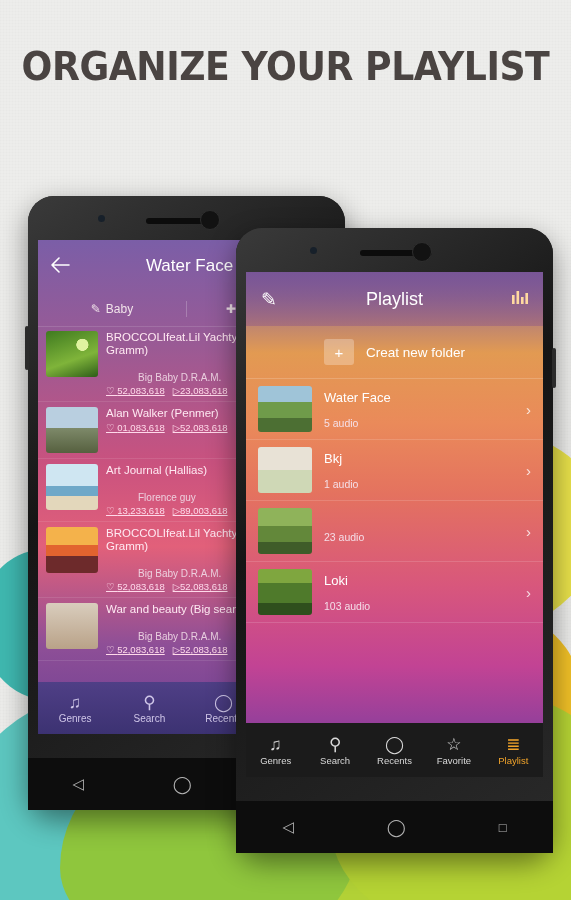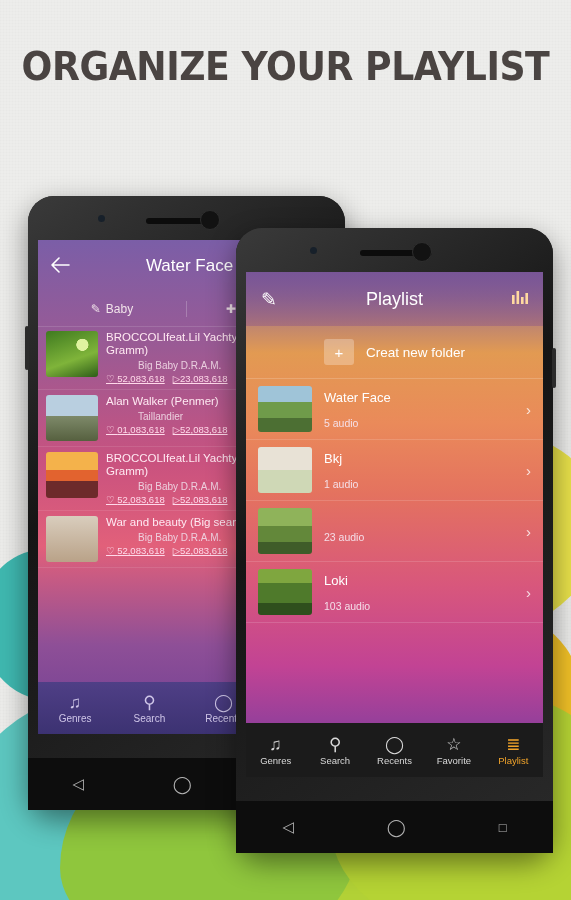--- a/index.html
+++ b/index.html
@@ -71,21 +71,21 @@
   .topbarA .ttl{flex:1;text-align:center;font-size:17px;margin-right:38px;}
   .actrowA{height:34px;display:flex;align-items:center;color:#f1e3ea;font-size:12px;
     border-bottom:1px solid rgba(255,255,255,.13);}
   .actrowA .cell{flex:1;display:flex;align-items:center;justify-content:center;gap:5px;}
   .actrowA .sep{width:1px;height:16px;background:rgba(255,255,255,.22);}
   .listA{position:absolute;left:0;right:0;top:86px;bottom:52px;overflow:hidden;}
   .rowA{display:flex;padding:5px 8px;gap:8px;border-bottom:1px solid rgba(255,255,255,.10);}
   .thumbA{width:52px;height:46px;border-radius:3px;flex:0 0 52px;overflow:hidden;position:relative;}
   .metaA{flex:1;min-width:0;color:#fff;}
   .metaA .t{font-size:11.5px;line-height:13px;color:#ffe9f2;}
-  .metaA .a{font-size:10px;color:#f0d9e6;opacity:.92;margin-top:3px;padding-left:32px;}
+  .metaA .a{font-size:10px;color:#f0d9e6;opacity:.92;margin-top:15px;padding-left:32px;}
   .metaA .s{font-size:9.5px;color:#ffd9ea;margin-top:2px;display:flex;gap:8px;text-decoration:underline;}
   .tabsA{position:absolute;left:0;right:0;bottom:0;height:52px;
     background:linear-gradient(180deg,#4f3f86,#3c3272);display:flex;align-items:center;}
   .tabA{flex:1;text-align:center;color:#cfc6e8;font-size:10px;}
   .tabA .ic{display:block;font-size:17px;line-height:20px;}
   .tabA.active{color:#ffc04d;}
 
   
   .appB{position:absolute;inset:0;
     background:linear-gradient(180deg,#7d5fa8 0%,#e29a52 16%,#ea8a5a 30%,#e4725f 44%,#d8577c 62%,#c24394 78%,#8b3f9c 92%,#6b3d96 100%);}
@@ -185,24 +185,36 @@
               <span>▷<span>23,083,618</span></span>
             </div>
           </div>
         </div>
         <div class="rowA">
           <div class="thumbA">
               <div class="th th-castle"></div>
             </div>
           <div class="metaA">
             <div class="t">Alan Walker (Penmer)</div>
-            <div class="a">Taillandier</div>
             <div class="s">
               <span>♡ <span>01,083,618</span></span>
               <span>▷<span>52,083,618</span></span>
+            </div>
+          </div>
+        </div>
+        <div class="rowA">
+          <div class="thumbA">
+              <div class="th th-sea"></div>
+            </div>
+          <div class="metaA">
+            <div class="t">Art Journal (Hallias)</div>
+            <div class="a">Florence guy</div>
+            <div class="s">
+              <span>♡ <span>13,233,618</span></span>
+              <span>▷<span>89,003,618</span></span>
             </div>
           </div>
         </div>
         <div class="rowA">
           <div class="thumbA">
               <div class="th th-sunset"></div>
             </div>
           <div class="metaA">
             <div class="t">BROCCOLIfeat.Lil Yachty (Prod By.J Gramm)</div>
             <div class="a">Big Baby D.R.A.M.</div>

